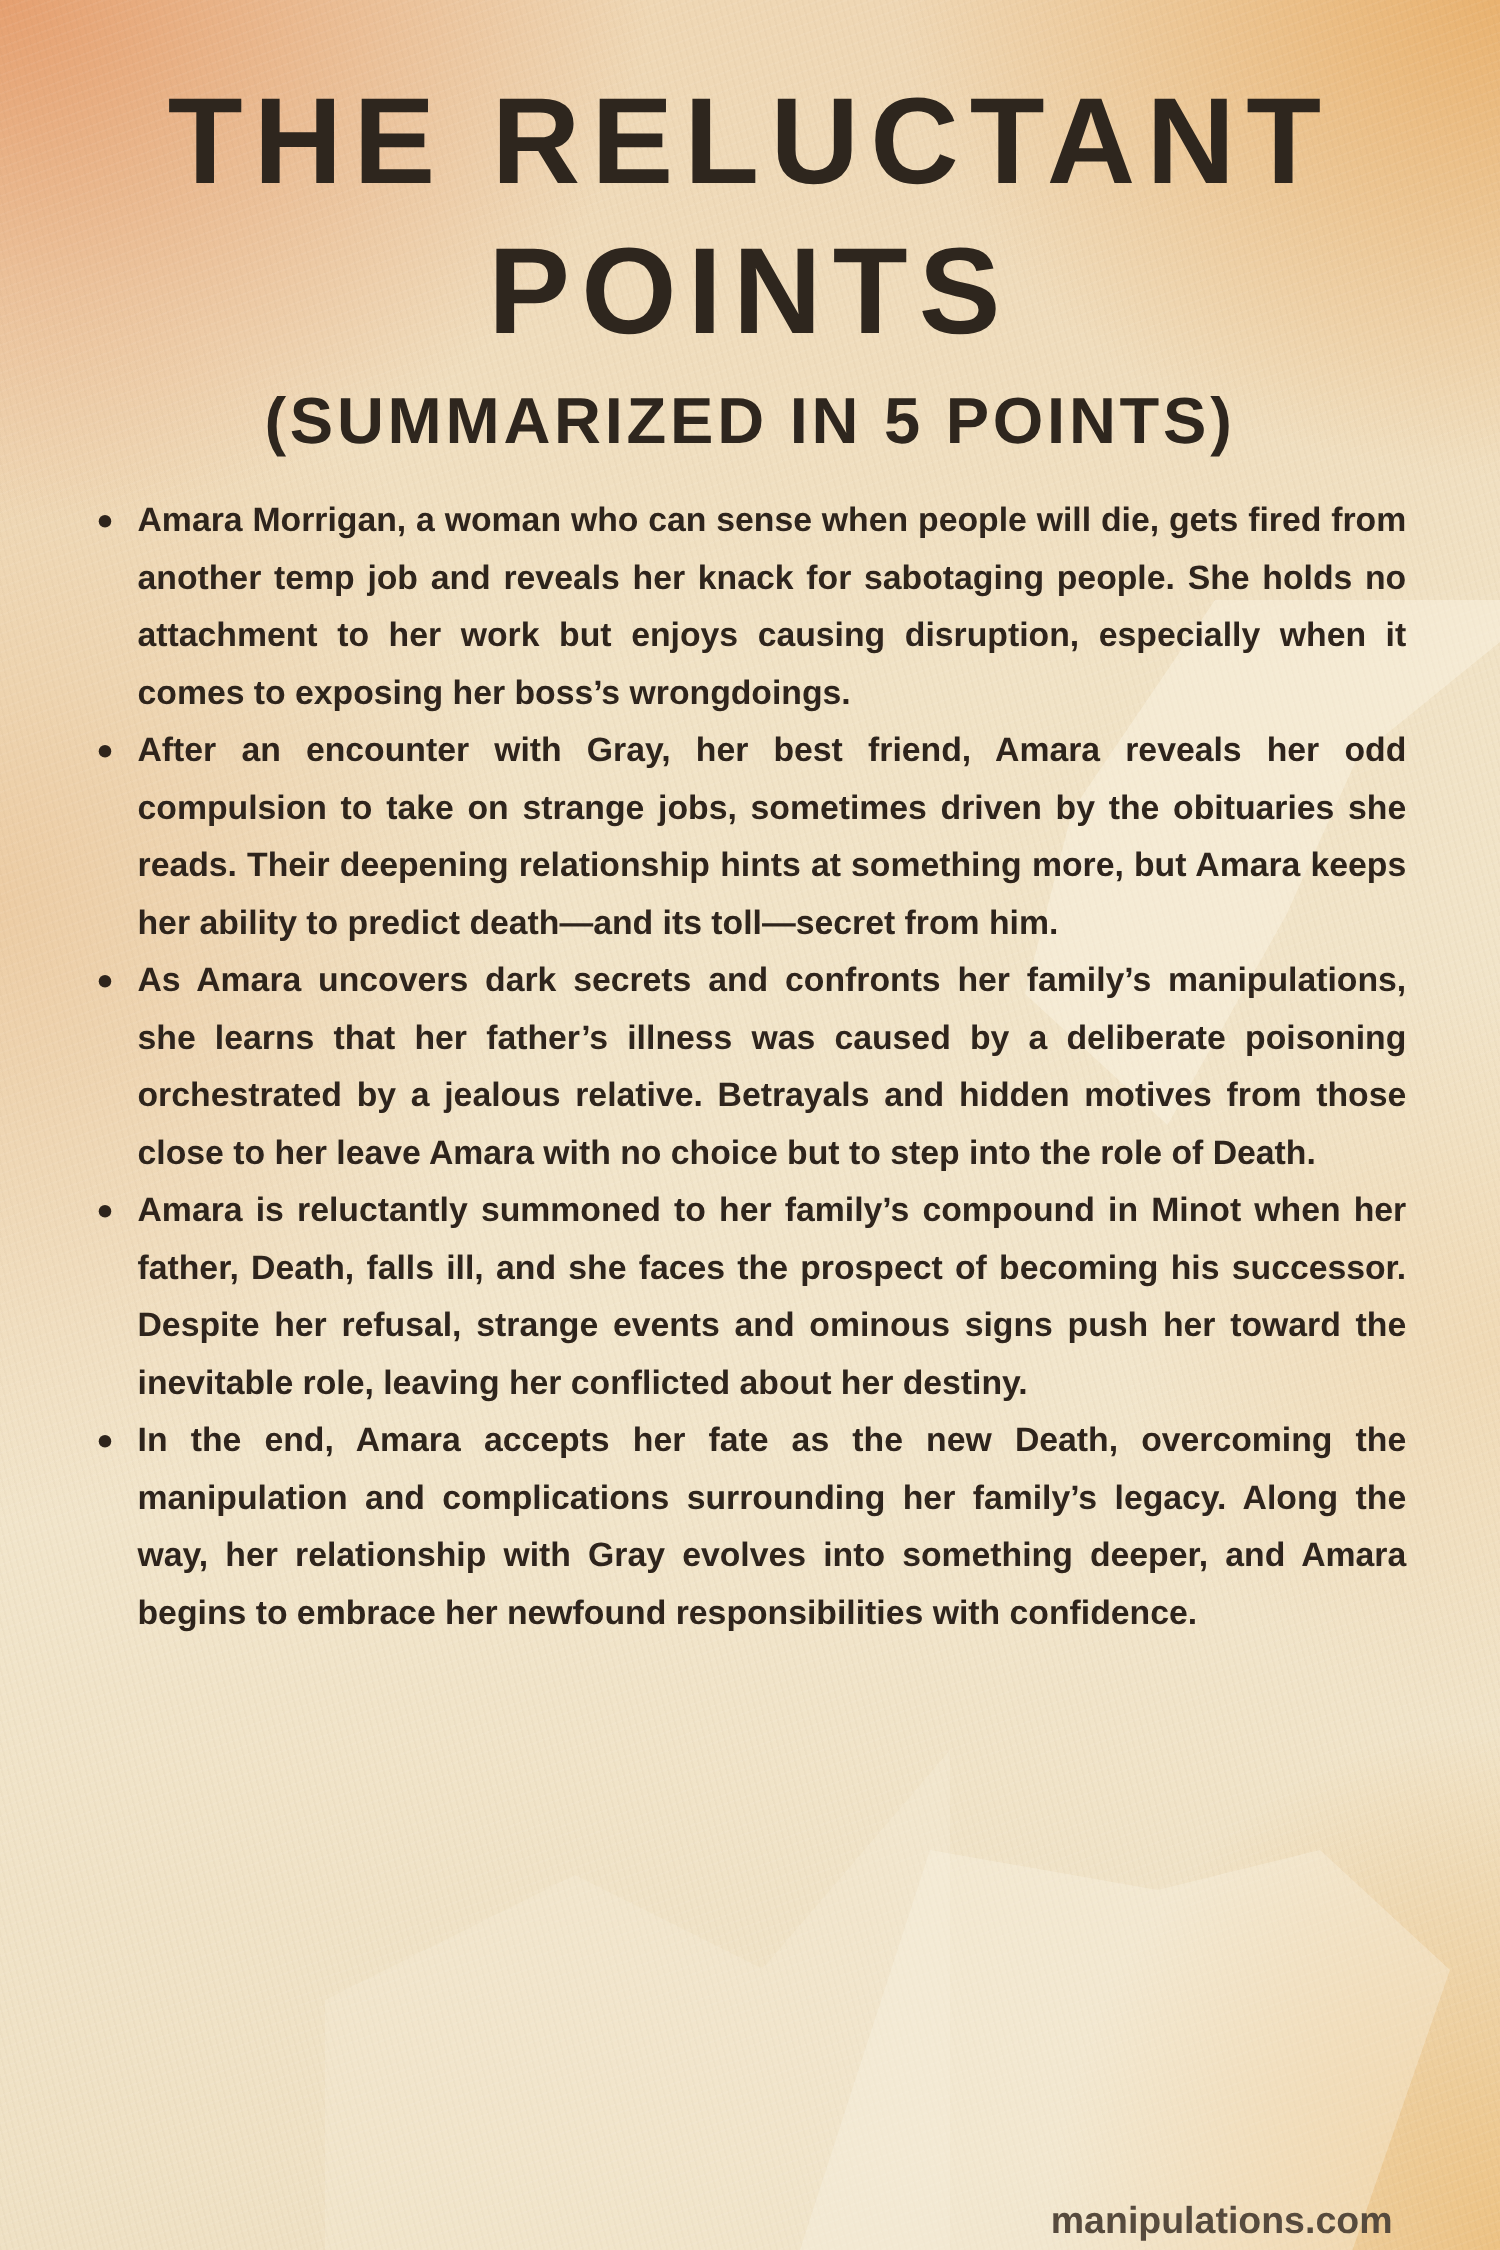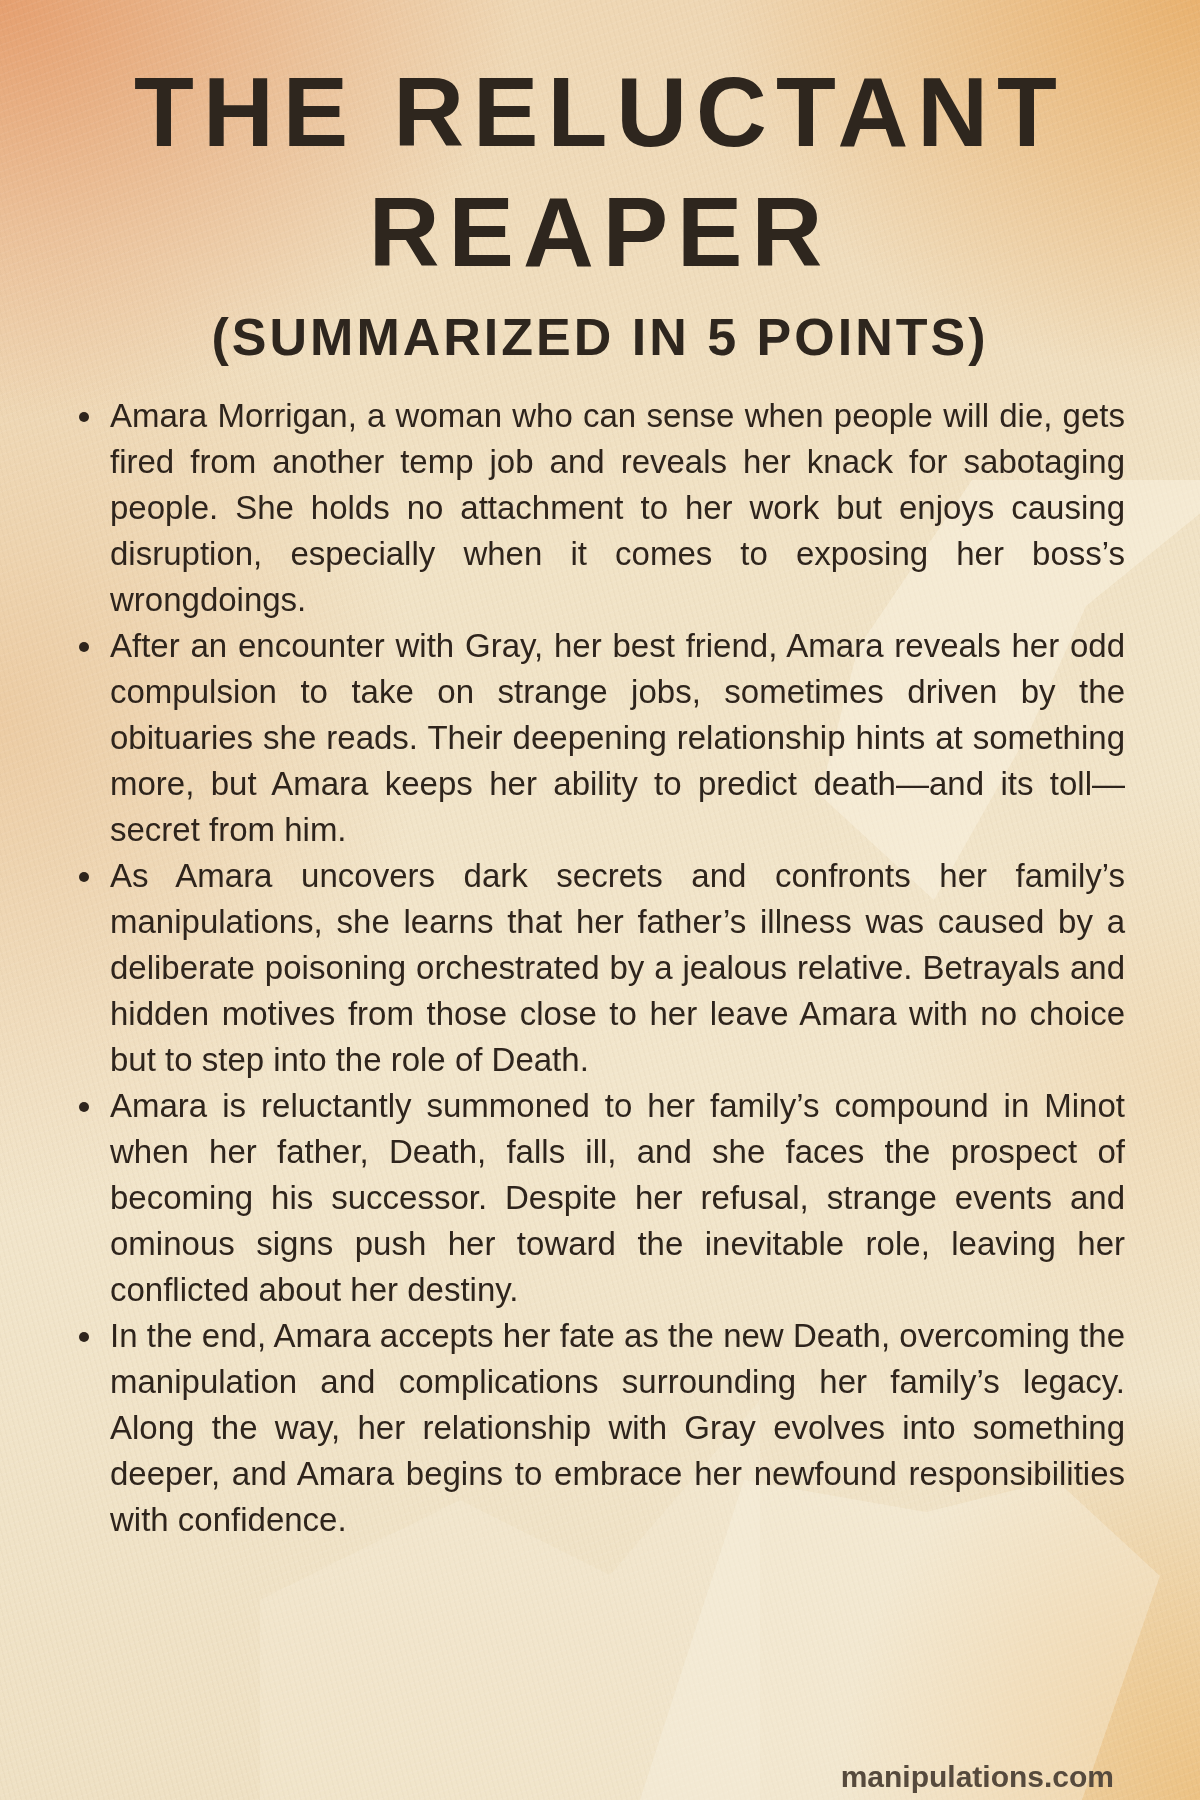--- a/index.html
+++ b/index.html
@@ -41,42 +41,42 @@
   .title.l2 { top: 172px; }
   .subtitle {
     position: absolute; left: 0; width: 1200px; text-align: center; top: 305px;
     font-weight: 700; font-size: 52px; line-height: 64px; letter-spacing: 3px; color: #2e261e;
   }
   .summary {
     position: absolute; left: 110px; top: 393px; width: 1015px;
     margin: 0; padding: 0; list-style: none;
   }
   .summary li {
-    position: relative; font-weight: 400; font-size: 33px; line-height: 46px;
+    position: relative; font-weight: 700; font-size: 27px; line-height: 46px;
     text-align: justify; margin: 0; padding: 0;
   }
   .summary li .bullet {
     position: absolute; left: -31px; top: 19px; width: 10px; height: 10px;
     border-radius: 50%; background: #2e241c;
   }
   .footer {
     position: absolute; right: 86px; top: 1758px;
     font-weight: 700; font-size: 30px; line-height: 38px; color: #564a3d;
   }
 </style>
 </head>
 <body>
 
 <div class="texture"></div>
 <div class="crease c1"></div>
 <div class="crease c2"></div>
 <div class="crease c3"></div>
 
 <h1 class="title l1">THE RELUCTANT</h1>
-<h1 class="title l2">REAPER</h1>
+<h1 class="title l2">POINTS</h1>
 <div class="subtitle">(SUMMARIZED IN 5 POINTS)</div>
 
 <ul class="summary">
   <li>
     <span class="bullet"></span>
     <span>Amara Morrigan, a woman who can sense when people will die, gets fired from another temp job and reveals her knack for sabotaging people. She holds no attachment to her work but enjoys causing disruption, especially when it comes to exposing her boss’s wrongdoings.</span>
   </li>
   <li>
     <span class="bullet"></span>
     <span>After an encounter with Gray, her best friend, Amara reveals her odd compulsion to take on strange jobs, sometimes driven by the obituaries she reads. Their deepening relationship hints at something more, but Amara keeps her ability to predict death—and its toll—secret from him.</span>

